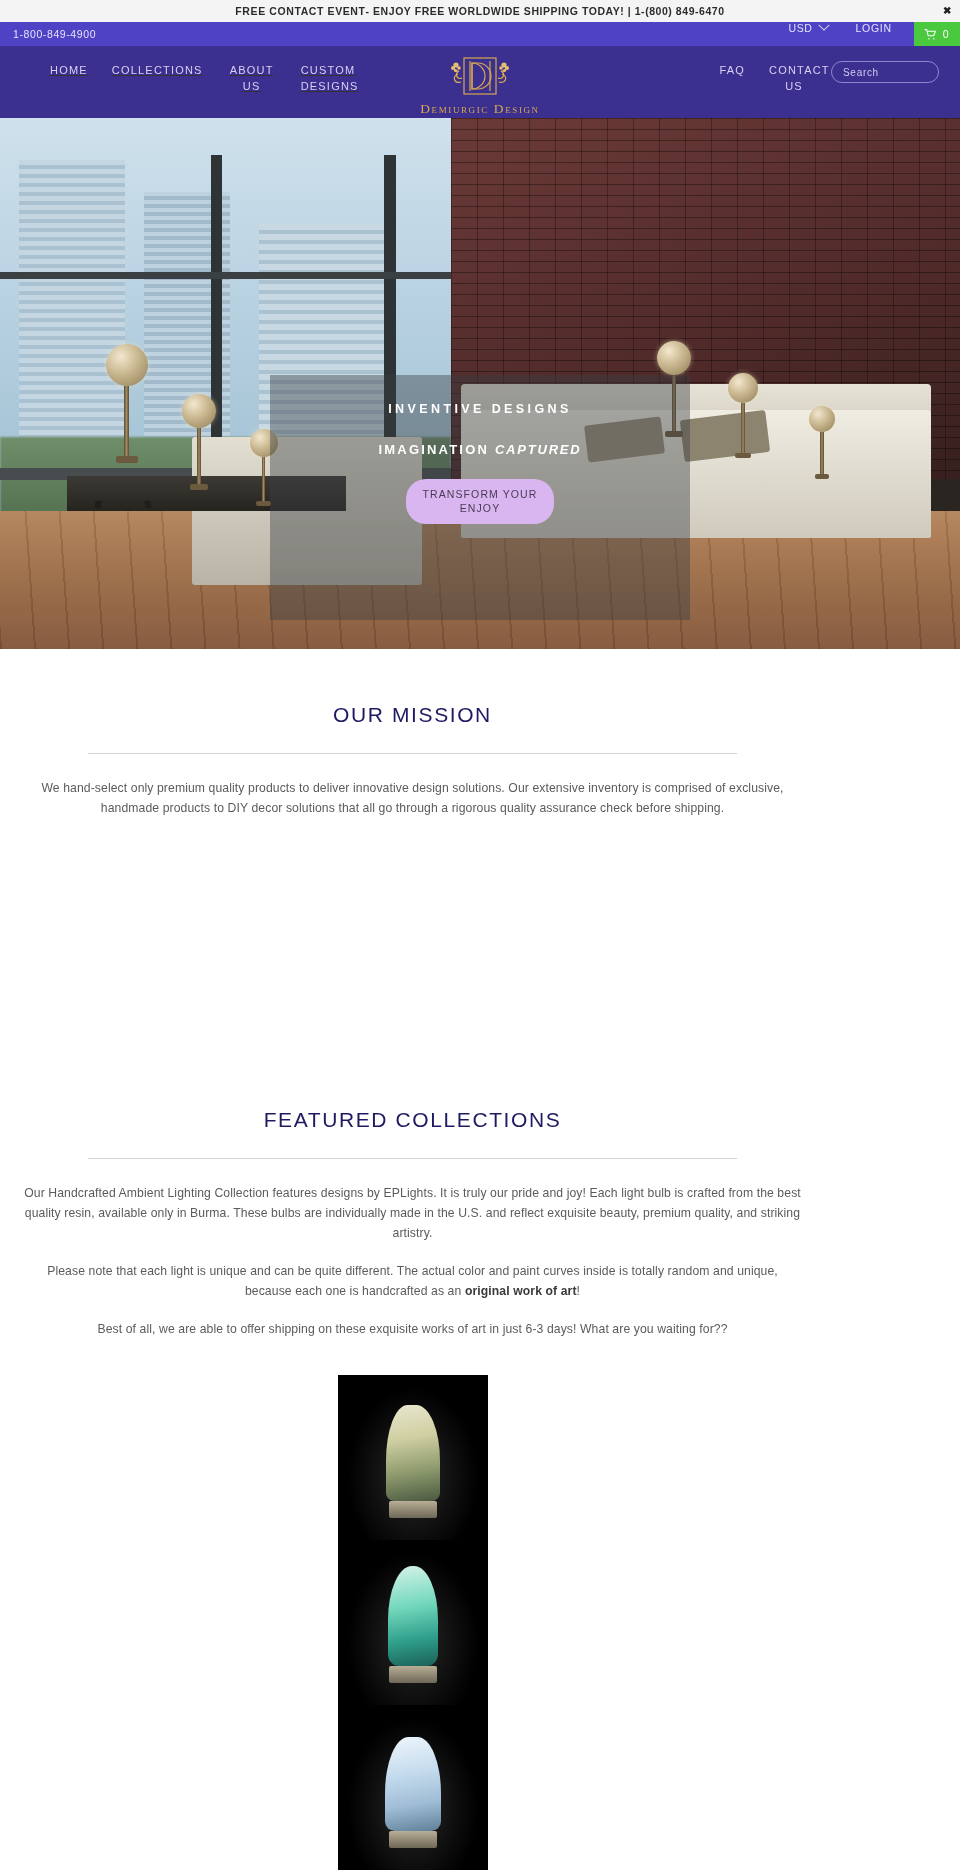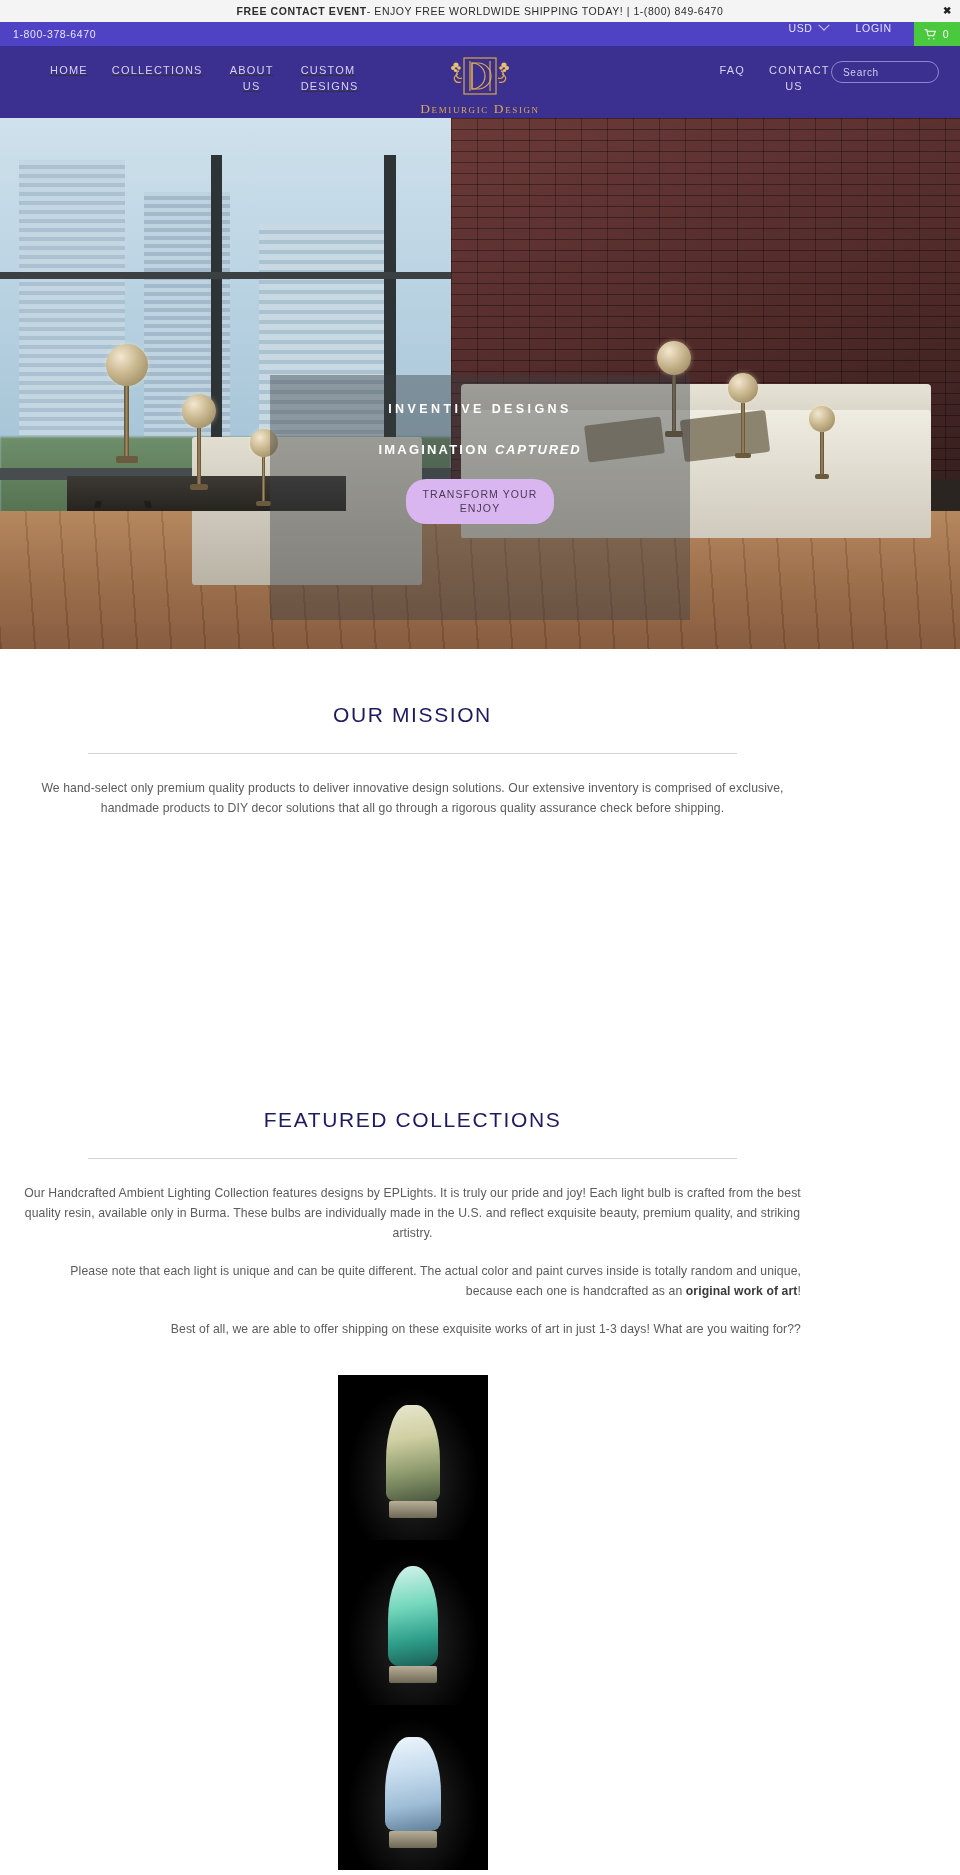--- a/index.html
+++ b/index.html
@@ -13,21 +13,21 @@
   .page { width:960px; position:relative; overflow:hidden; }
 
   
   .announce {
     height:22px; background:#f4f4f4;
     display:flex; align-items:center; justify-content:center;
     position:relative; font-size:10.5px; letter-spacing:.55px;
     color:#2c2c2c;
   }
   .announce .strong { font-weight:bold; letter-spacing:.6px; }
-  .announce .rest { font-weight:normal; }
+  .announce .rest { font-weight:bold; }
   .announce-close {
     position:absolute; right:8px; top:50%; transform:translateY(-50%);
     font-size:10px; color:#222; cursor:pointer; line-height:1;
     font-weight:bold;
   }
 
   
   .utility {
     height:24px; background:#4f42c4;
     display:flex; align-items:center;
@@ -232,21 +232,21 @@
   .sect-title {
     text-align:center; color:#1d1a62; font-size:21px;
     letter-spacing:1.6px; font-weight:400; padding-top:54px;
   }
   .rule { height:1px; background:#d4d4d4; margin:26px 64px 0; }
   .para {
     max-width:880px; margin:0 auto; text-align:center;
     font-size:12.2px; line-height:20px; color:#5b5b5b; letter-spacing:.1px;
   }
   .para.first { padding-top:24px; }
-  .para + .para { margin-top:18px;text-align:right; }
+  .para + .para { margin-top:18px; }
   .para b { color:#3a3a3a; font-weight:bold; }
 
   .mission-gap { height:236px; }
 
   .product-stack {
     margin:36px auto 0; width:150px; display:flex; flex-direction:column;
   }
   .product-img {
     width:150px; height:165px; background:#000; position:relative; overflow:hidden;
     cursor:pointer;
@@ -274,21 +274,21 @@
 <div class="page">
 
   <div class="announce">
     <span>
       <span class="strong">FREE CONTACT EVENT</span><span class="rest">- ENJOY FREE WORLDWIDE SHIPPING TODAY! | 1-(800) 849-6470</span>
     </span>
     <span class="announce-close">✖</span>
   </div>
 
   <div class="utility">
-    <span class="phone">1-800-378-6470</span>
+    <span class="phone">1-800-849-4900</span>
     <div class="right">
       <div class="currency">
         <span>USD</span>
         <span class="chev"></span>
       </div>
       <span class="login">LOGIN</span>
       <div class="cart">
         <span>
           <svg width="13" height="13" viewBox="0 0 24 24" fill="none" stroke="#ffffff" stroke-width="2">
             <circle cx="9" cy="20" r="1.4" fill="#ffffff" stroke="none"></circle>
@@ -417,21 +417,21 @@
     <div class="mission-gap"></div>
   </div>
 
   <div class="section">
     <div class="sect-title">FEATURED COLLECTIONS</div>
     <div class="rule"></div>
     <div class="para first">Our Handcrafted Ambient Lighting Collection features designs by EPLights. It is truly our pride and joy! Each light bulb is crafted from the best quality resin, available only in Burma. These bulbs are individually made in the U.S. and reflect exquisite beauty, premium quality, and striking artistry.</div>
     <div class="para">
       <span>Please note that each light is unique and can be quite different. The actual color and paint curves inside is totally random and unique, because each one is handcrafted as an </span><b>original work of art</b><span>!</span>
     </div>
-    <div class="para">Best of all, we are able to offer shipping on these exquisite works of art in just 1-3 days! What are you waiting for??</div>
+    <div class="para">Best of all, we are able to offer shipping on these exquisite works of art in just 6-3 days! What are you waiting for??</div>
 
     <div class="product-stack">
       <div class="product-img p1">
         <div class="glow"></div>
         <div class="bulb">
             <div class="glass"></div>
             <div class="cap"></div>
           </div>
       </div>
       <div class="product-img p2">

